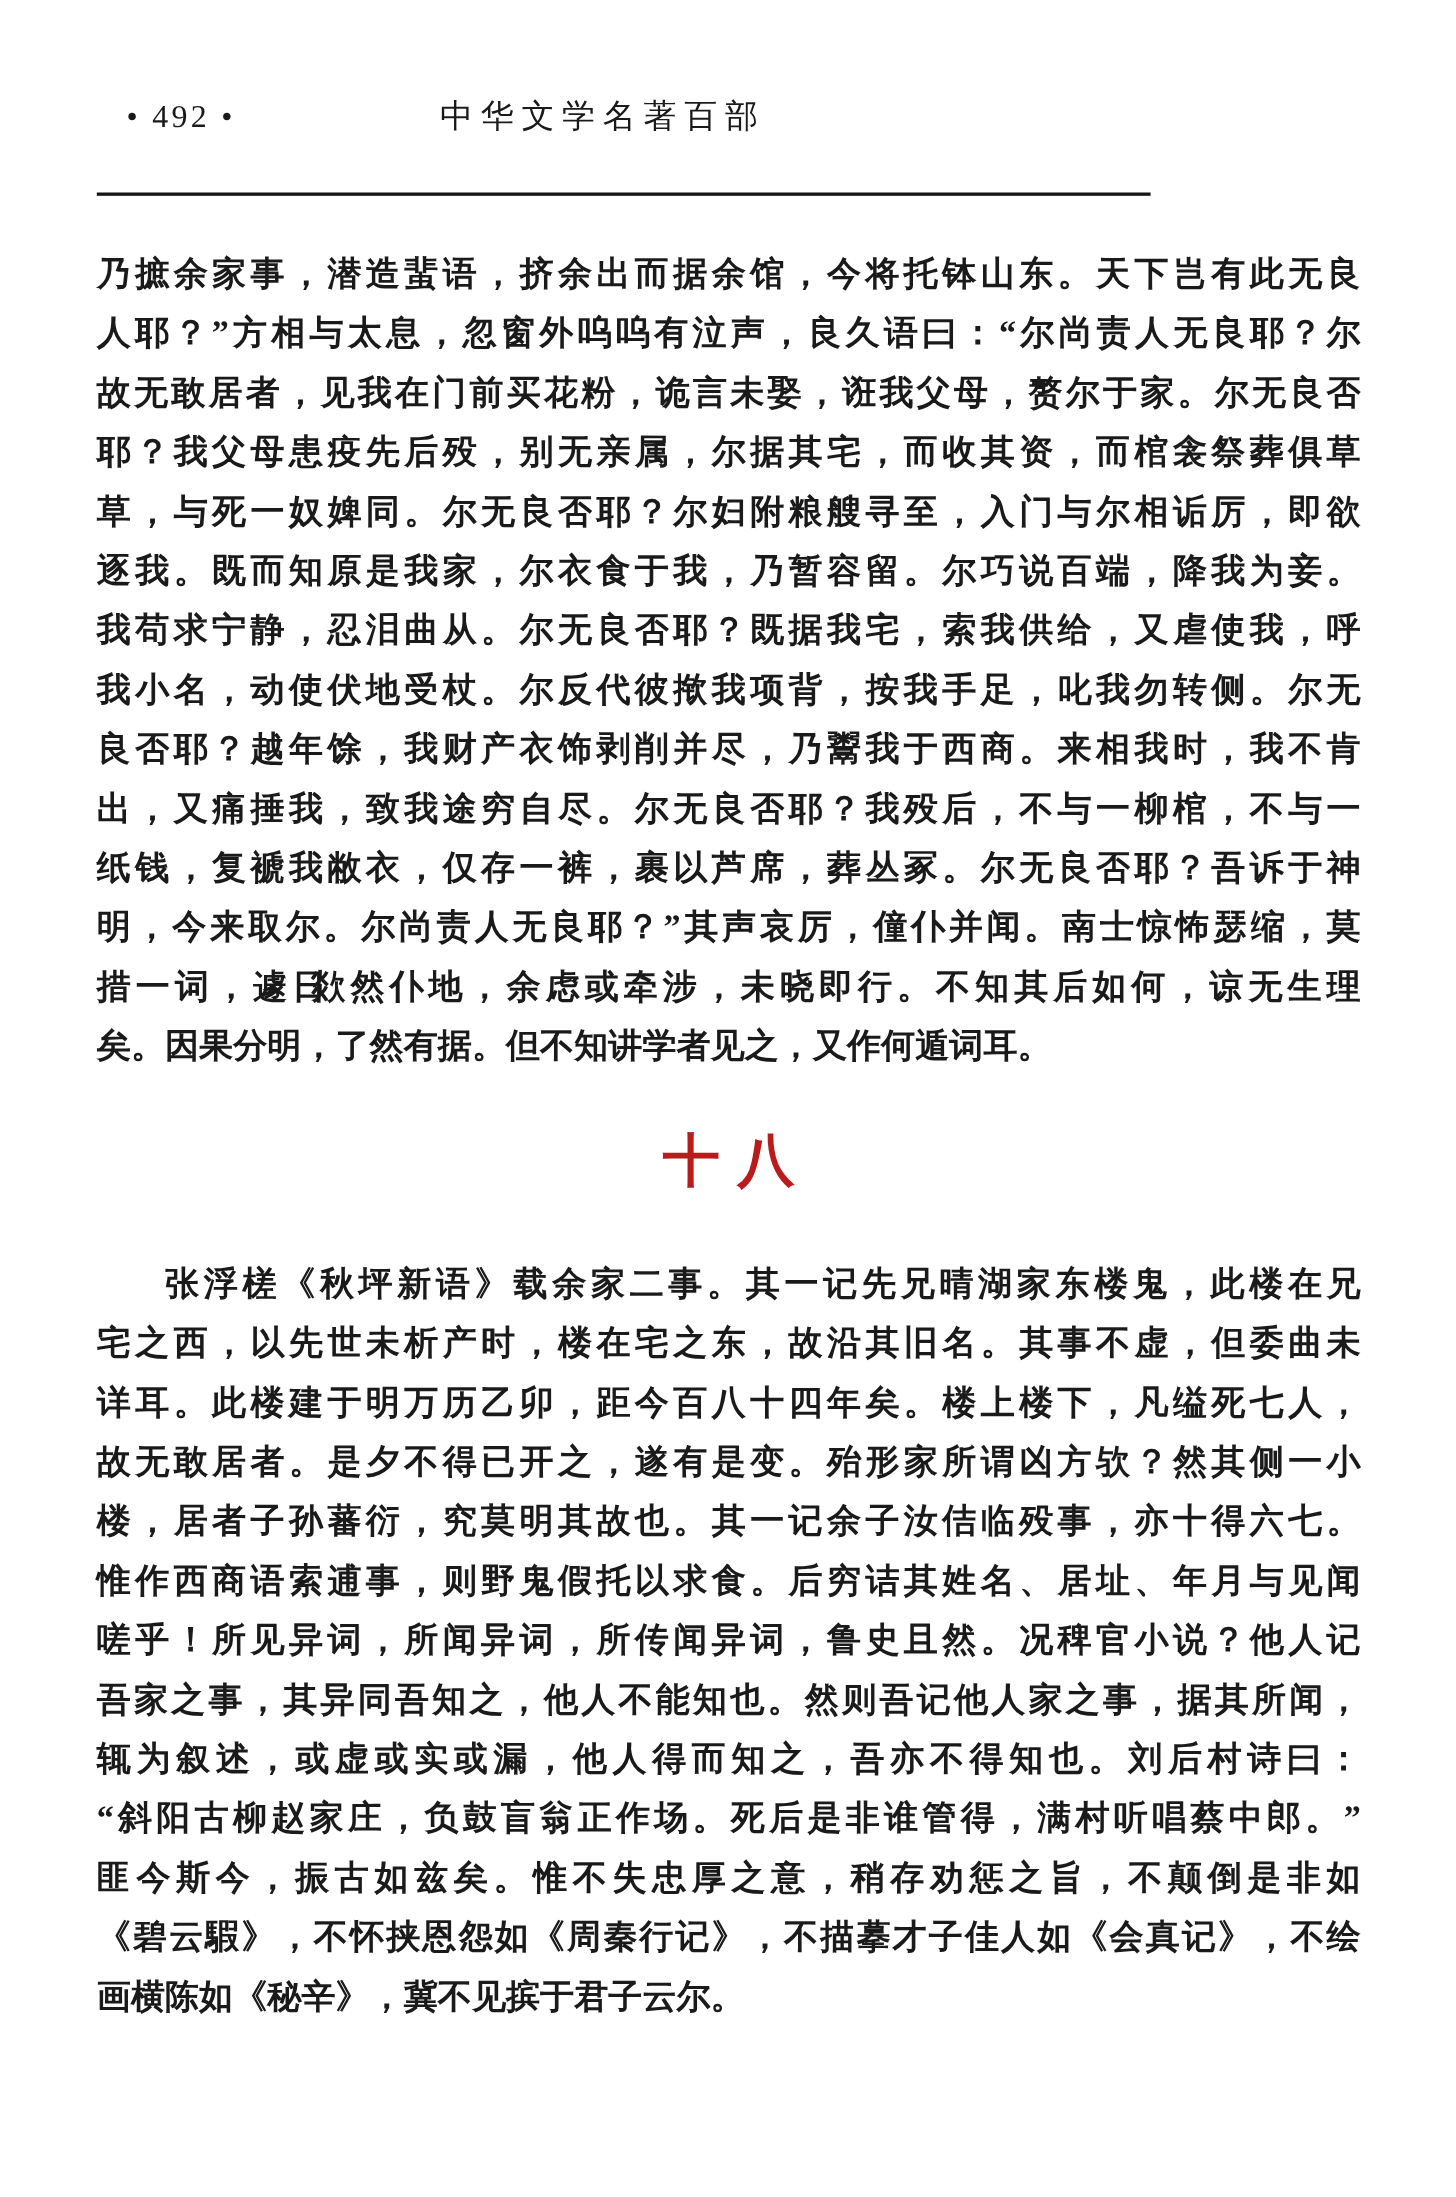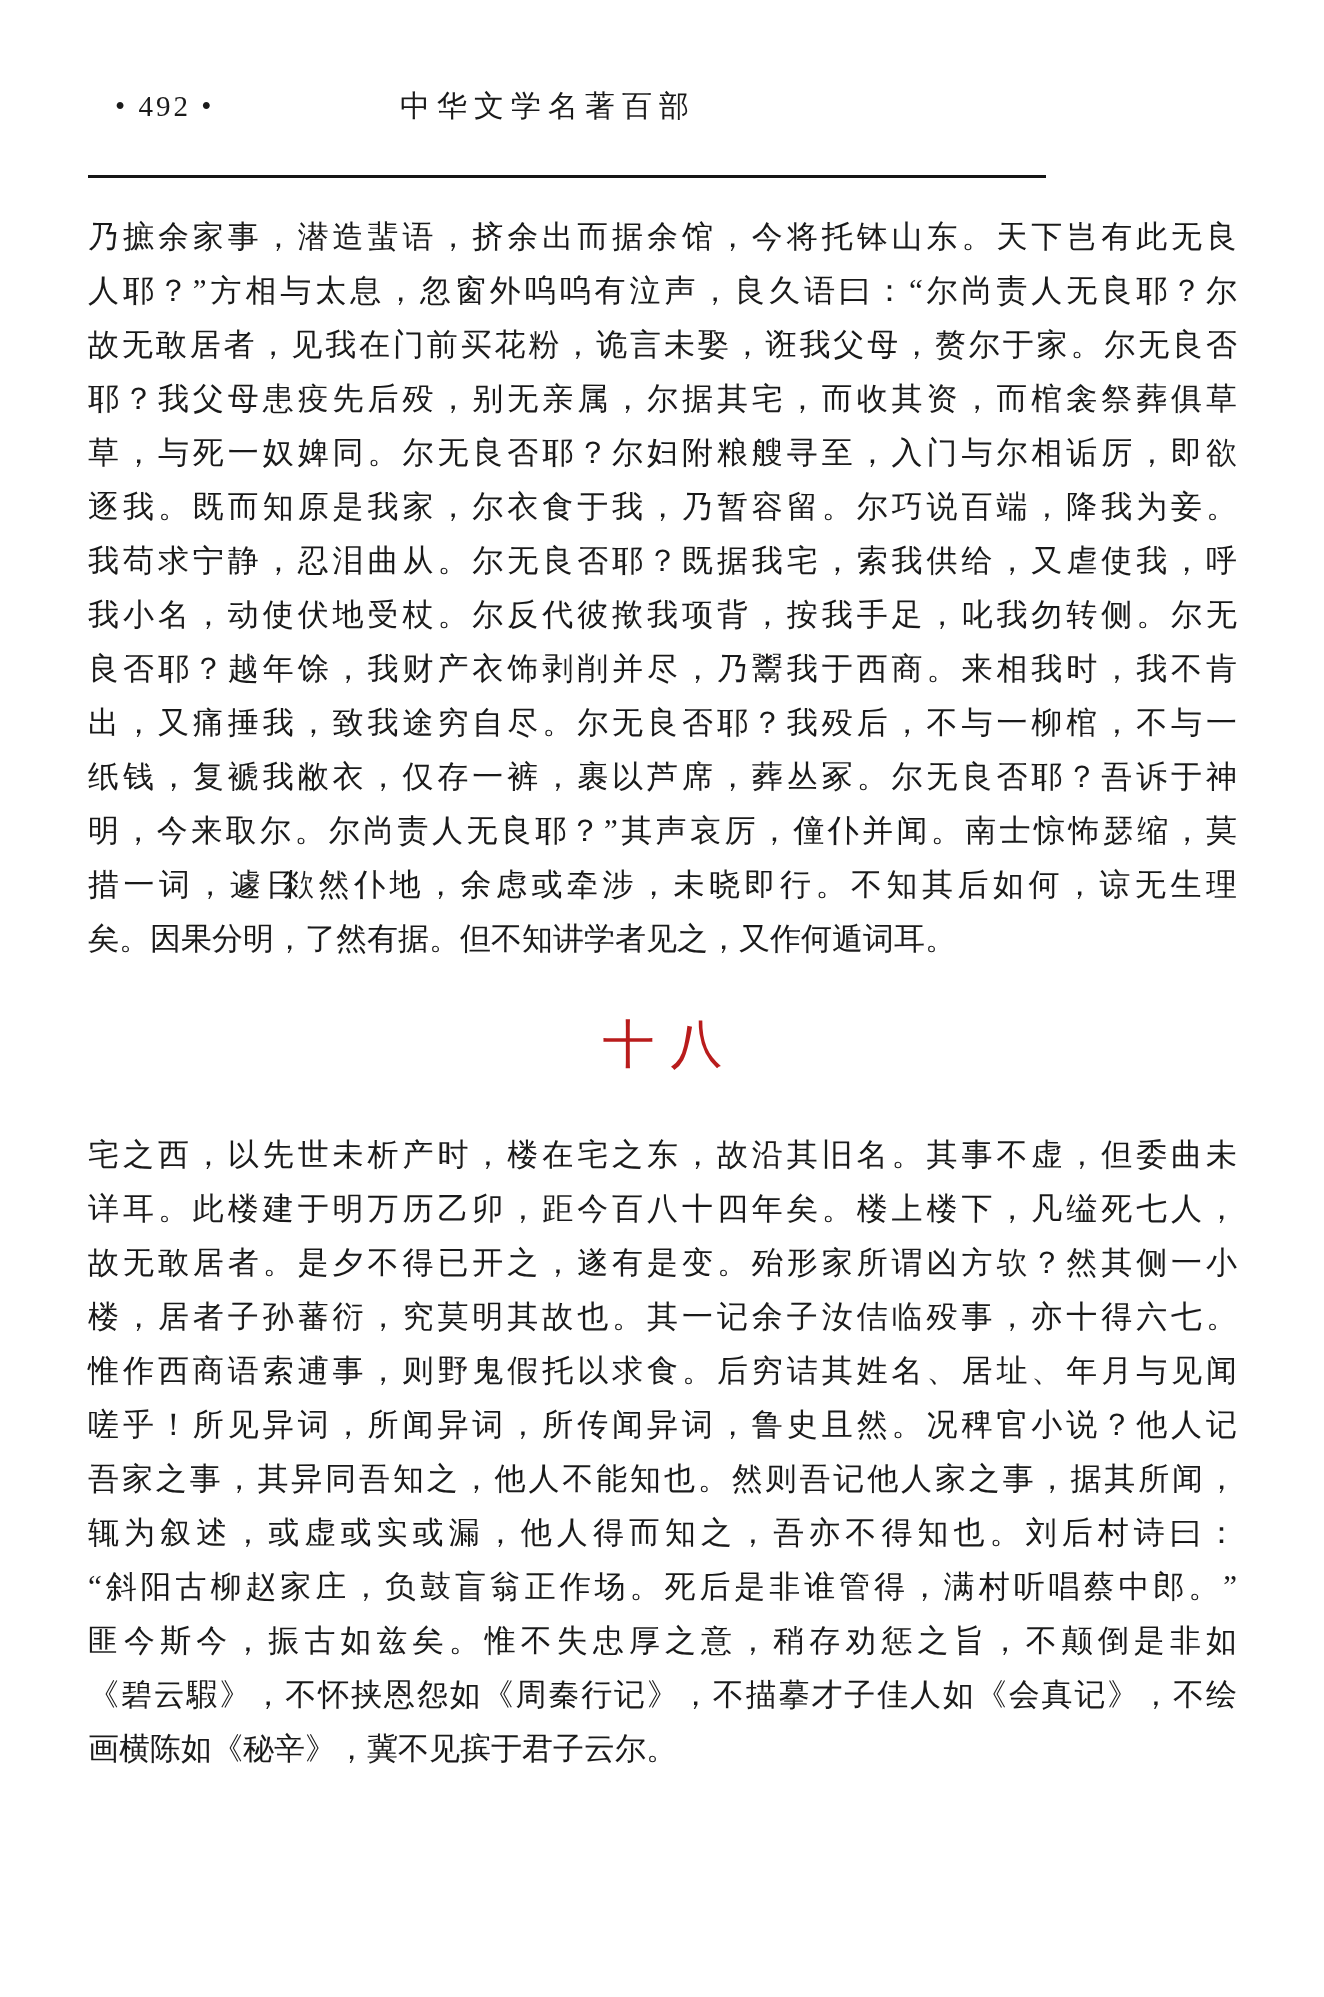--- a/index.html
+++ b/index.html
@@ -20,22 +20,22 @@
   .book-title {
     position: absolute; left: 312px; top: 0;
     font-size: 30px; line-height: 44px; letter-spacing: 7px; white-space: nowrap;
   }
   .rule {
     position: absolute; top: 175px; left: 88px; right: 86px;
     border-top: 3px solid #151515;
   }
 
   .body-text {
-    position: absolute; top: 210px; left: 88px; width: 1149px;
-    font-size: 31px; line-height: 54px;
+    position: absolute; top: 222px; left: 88px; width: 1149px;
+    font-size: 31px; line-height: 54px; font-weight: bold;
   }
   .para { margin: 0; }
   .line {
     text-align: justify;
     text-justify: inter-character;
     white-space: normal;
   }
   .line.justify { text-align-last: justify; }
   .line.nojust  { text-align: center; text-align-last: left; }
   .para.indent .line.first { text-indent: 2em; }
@@ -78,20 +78,21 @@
           <div class="line justify">纸钱，复褫我敝衣，仅存一裤，裹以芦席，葬丛冢。尔无良否耶？吾诉于神</div>
           <div class="line justify">明，今来取尔。尔尚责人无良耶？”其声哀厉，僮仆并闻。南士惊怖瑟缩，莫</div>
           <div class="line justify"><span>措一词，遽</span><span class="ov-a">日</span><span class="ov-b">欻</span><span>然仆地，余虑或牵涉，未晓即行。不知其后如何，谅无生理</span></div>
           <div class="line nojust">矣。因果分明，了然有据。但不知讲学者见之，又作何遁词耳。</div>
         </div>
       </div>
     <div class="section-heading">十八</div>
 
     <div>
         <div class="para indent">
+          <div class="line justify first">张浮槎《秋坪新语》载余家二事。其一记先兄晴湖家东楼鬼，此楼在兄</div>
           <div class="line justify">宅之西，以先世未析产时，楼在宅之东，故沿其旧名。其事不虚，但委曲未</div>
           <div class="line justify">详耳。此楼建于明万历乙卯，距今百八十四年矣。楼上楼下，凡缢死七人，</div>
           <div class="line justify">故无敢居者。是夕不得已开之，遂有是变。殆形家所谓凶方欤？然其侧一小</div>
           <div class="line justify">楼，居者子孙蕃衍，究莫明其故也。其一记余子汝佶临殁事，亦十得六七。</div>
           <div class="line justify">惟作西商语索逋事，则野鬼假托以求食。后穷诘其姓名、居址、年月与见闻</div>
           <div class="line justify">嗟乎！所见异词，所闻异词，所传闻异词，鲁史且然。况稗官小说？他人记</div>
           <div class="line justify">吾家之事，其异同吾知之，他人不能知也。然则吾记他人家之事，据其所闻，</div>
           <div class="line justify">辄为叙述，或虚或实或漏，他人得而知之，吾亦不得知也。刘后村诗曰：</div>
           <div class="line justify">“斜阳古柳赵家庄，负鼓盲翁正作场。死后是非谁管得，满村听唱蔡中郎。”</div>
           <div class="line justify">匪今斯今，振古如兹矣。惟不失忠厚之意，稍存劝惩之旨，不颠倒是非如</div>

